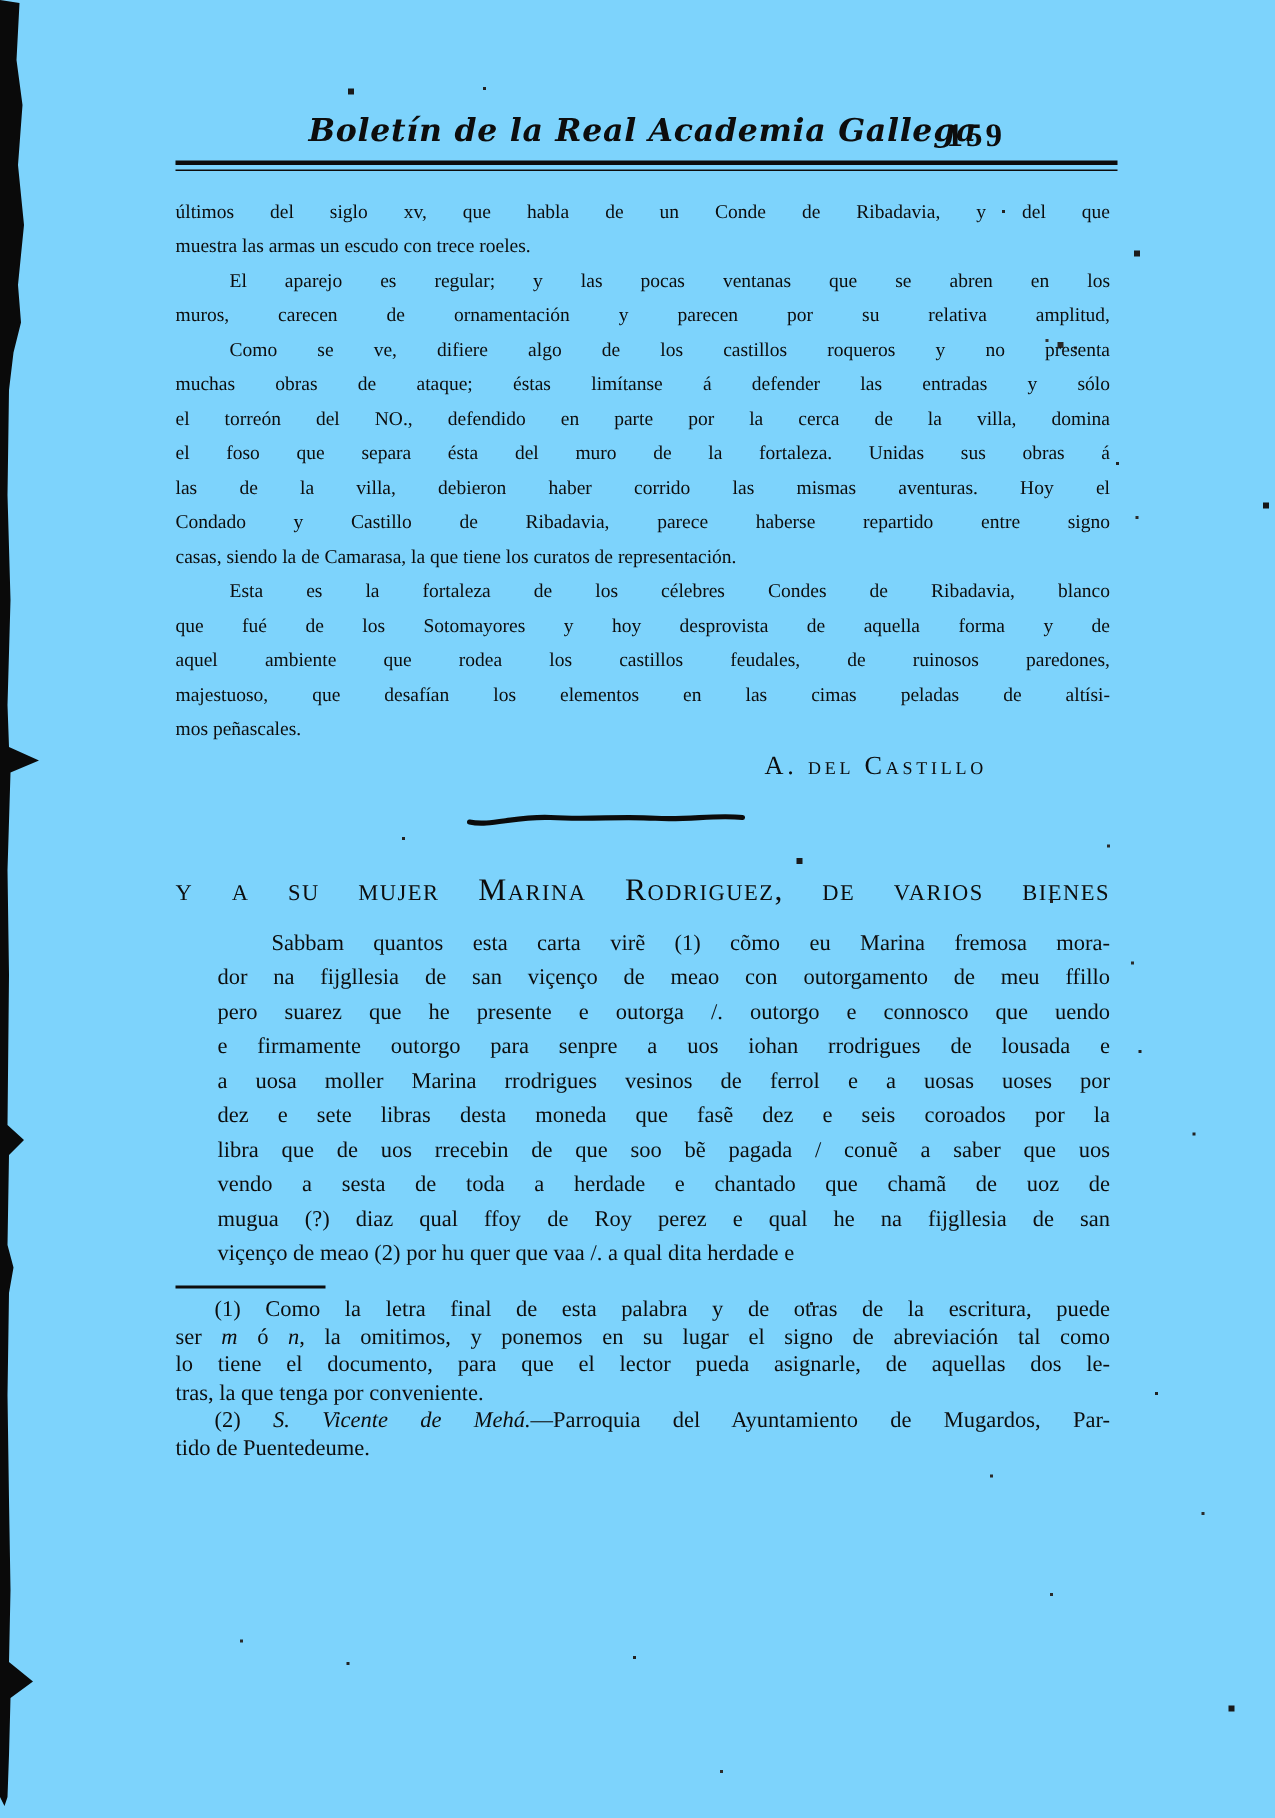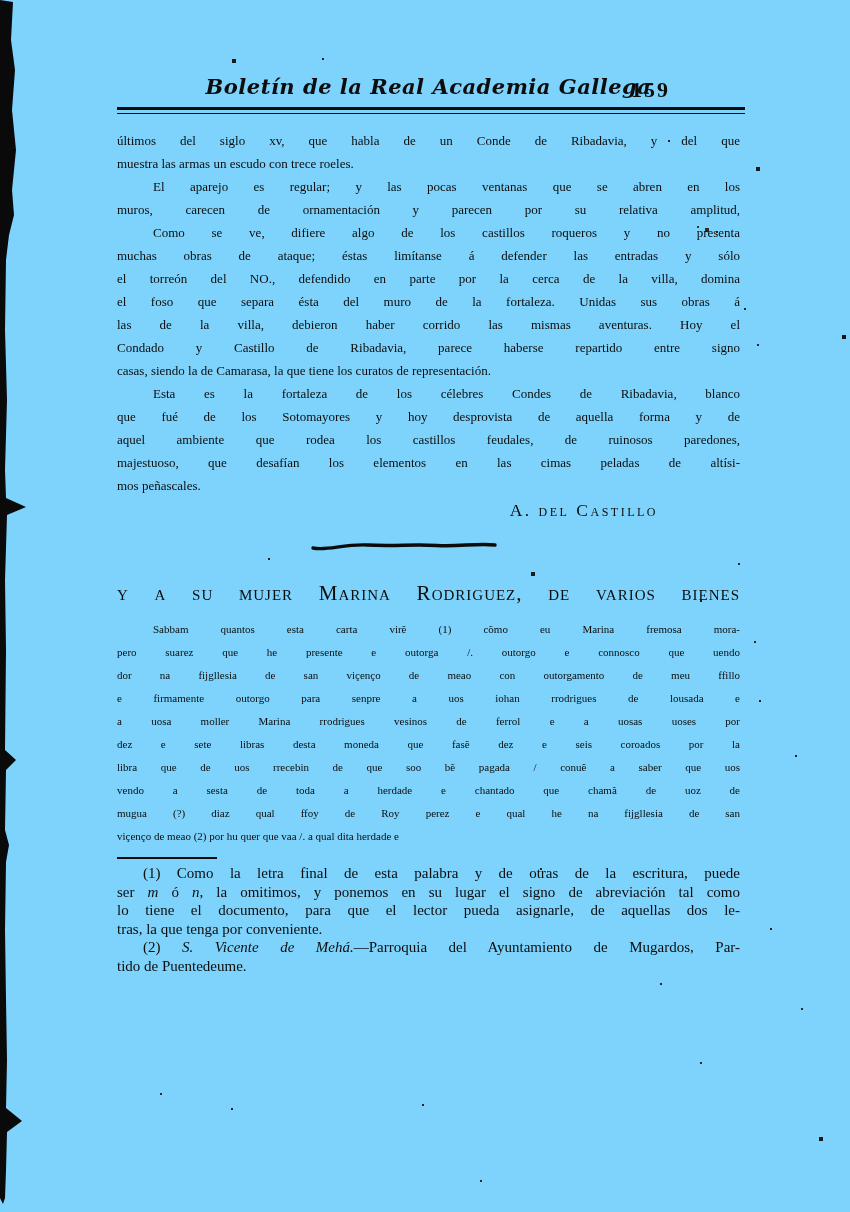--- a/index.html
+++ b/index.html
@@ -46,21 +46,21 @@
   .line.last{text-align-last:left;}
   .para.indent .line:first-child{text-indent:36px;}
   .signature{
     margin:3px 82px 0 0;text-align:right;
     font-variant:small-caps;font-size:17.5px;letter-spacing:2.5px;
   }
   .divider{display:block;margin:17px 0 0 192px;}
   .venta-title{margin-top:24px;font-size:21px;line-height:34px;
     font-variant:small-caps;letter-spacing:1px;}
   .venta-title .para .line:not(:first-child){padding-left:34px;font-weight:bold;}
-  .venta-body{margin-top:8px;font-size:11px;line-height:23px;}
+  .venta-body{margin-top:8px;font-size:15px;line-height:23px;margin-left:28px;}
   .footnote-rule{margin-top:9px;width:100px;border-top:2px solid #0d0d0d;}
   .footnotes{margin-top:5px;font-size:15px;line-height:18.5px;}
   .footnotes .para .line:first-child{text-indent:26px;}
 </style>
 </head>
 <body>
 
 <div class="page">
 
   <svg class="binding" viewBox="0 0 30 1212" xmlns="http://www.w3.org/2000/svg" aria-hidden="true">
@@ -115,22 +115,22 @@
 
     <div class="venta-title">
         <div class="para">
           <div class="line">y a su mujer Marina Rodriguez, de varios bienes</div>
         </div>
       </div>
 
     <div class="venta-body">
         <div class="para indent">
           <div class="line">Sabbam quantos esta carta virẽ (1) cõmo eu Marina fremosa mora-</div>
+          <div class="line">dor na fijgllesia de san viçenço de meao con outorgamento de meu ffillo</div>
           <div class="line">pero suarez que he presente e outorga /. outorgo e connosco que uendo</div>
-          <div class="line">dor na fijgllesia de san viçenço de meao con outorgamento de meu ffillo</div>
           <div class="line">e firmamente outorgo para senpre a uos iohan rrodrigues de lousada e</div>
           <div class="line">a uosa moller Marina rrodrigues vesinos de ferrol e a uosas uoses por</div>
           <div class="line">dez e sete libras desta moneda que fasẽ dez e seis coroados por la</div>
           <div class="line">libra que de uos rrecebin de que soo bẽ pagada / conuẽ a saber que uos</div>
           <div class="line">vendo a sesta de toda a herdade e chantado que chamã de uoz de</div>
           <div class="line">mugua (?) diaz qual ffoy de Roy perez e qual he na fijgllesia de san</div>
           <div class="line last">viçenço de meao (2) por hu quer que vaa /. a qual dita herdade e</div>
         </div>
       </div>
 

